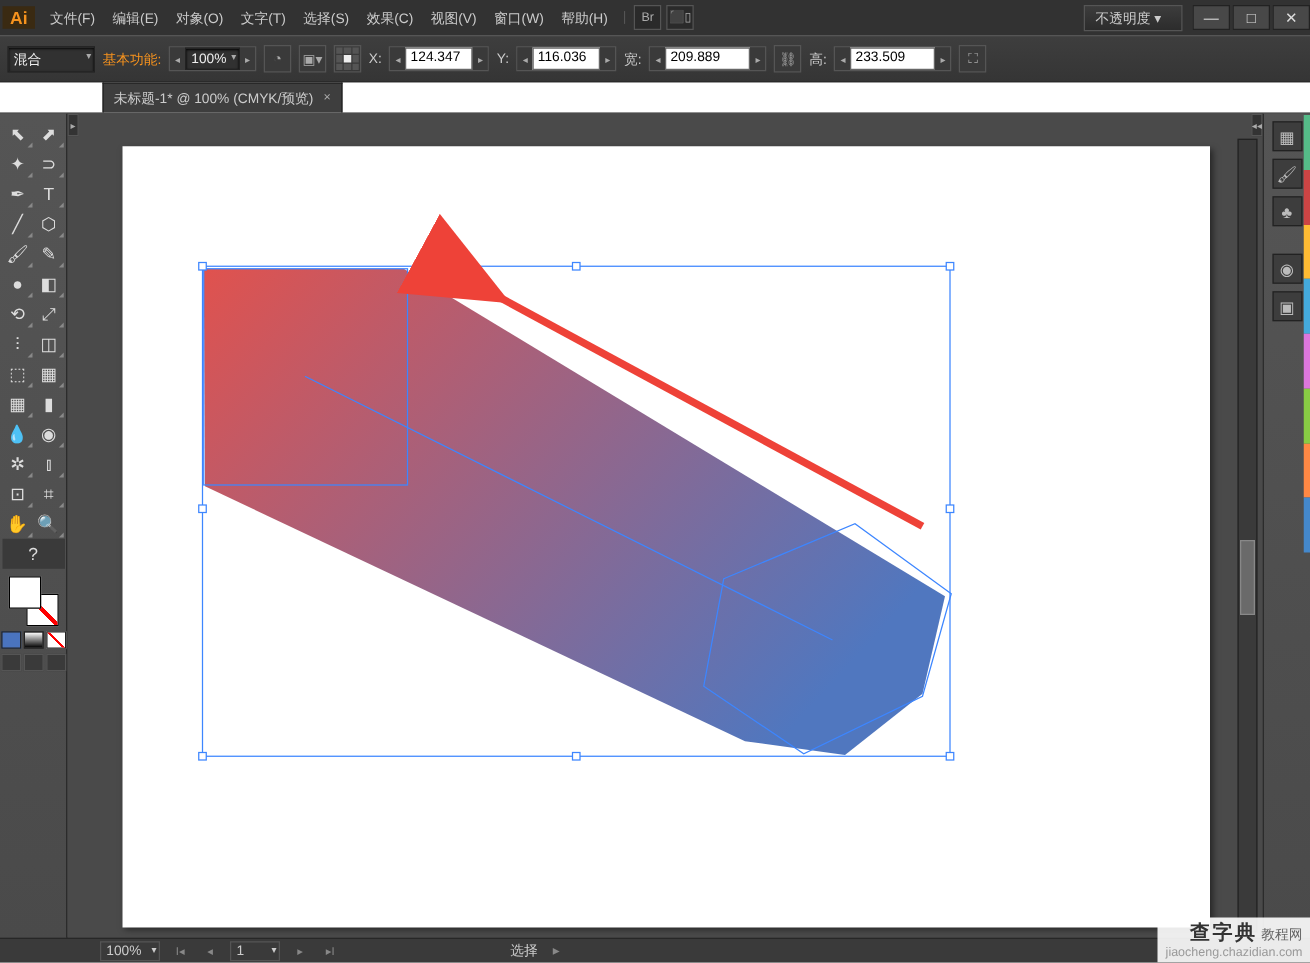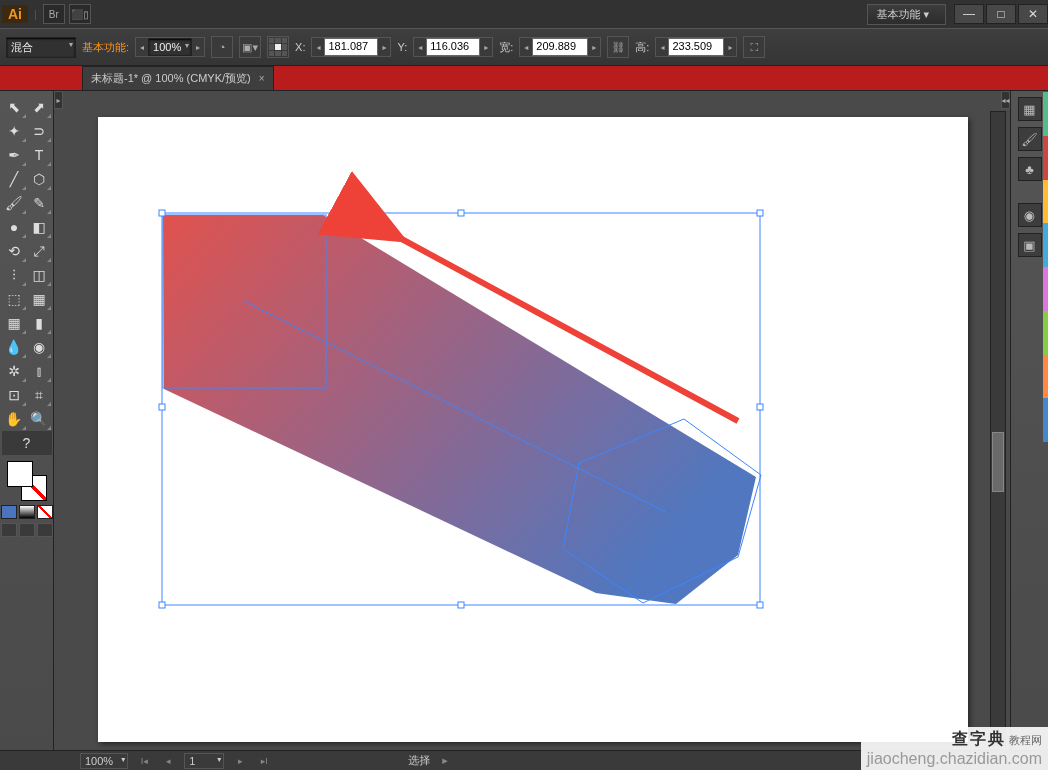--- a/index.html
+++ b/index.html
@@ -16,31 +16,31 @@
 .titlebar .spacer{flex:1}
 .titlebar .winbtns{display:flex}
 .titlebar .winbtns div{width:30px;height:20px;background:#484848;border:1px solid #222;display:flex;align-items:center;justify-content:center;color:#ddd;margin-left:2px;font-size:12px}
 
 
 .ctrlbar{height:38px;background:linear-gradient(#3e3e3e,#353535);border-top:1px solid #555;border-bottom:1px solid #222;display:flex;align-items:center;color:#ccc;padding:0 6px;gap:6px}
 .ctrlbar .label{color:#f7931e}
 .ctrlbar .combo{background:#313131;border:1px solid #222;box-shadow:inset 0 1px 2px #000;color:#eee;padding:2px 14px 2px 4px;position:relative}
 .ctrlbar .combo::after{content:"▾";position:absolute;right:2px;top:2px;font-size:8px;color:#aaa}
 .ctrlbar .numfield{background:#fff;border:1px solid #666;color:#000;padding:1px 3px;width:54px;text-align:left;font-size:11px}
-.ctrlbar .numfield.w58{width:56px}
+.ctrlbar .numfield.w58{width:68px}
 .ctrlbar .pair{display:flex;border:1px solid #555}
 .ctrlbar .pair span{width:12px;height:18px;display:flex;align-items:center;justify-content:center;background:#3a3a3a;color:#aaa;font-size:8px}
 .ctrlbar .iconbtn{width:22px;height:22px;background:#3a3a3a;border:1px solid #555;display:flex;align-items:center;justify-content:center;color:#aaa}
 .ctrlbar .refpoint{width:22px;height:22px;display:grid;grid-template:repeat(3,1fr)/repeat(3,1fr);gap:1px;padding:1px;border:1px solid #555}
 .ctrlbar .refpoint i{background:#555}
 .ctrlbar .refpoint i.sel{background:#eee}
 .ctrlbar .ax{color:#ccc}
 
 
-.tabbar{height:25px;background:#b91c1c;display:flex;align-items:flex-end;padding-left:82px;border-bottom:1px solid #222}
+.tabbar{height:25px;background:#ffffff;display:flex;align-items:flex-end;padding-left:82px;border-bottom:1px solid #222}
 .tabbar .tab{background:#3e3e3e;padding:4px 8px;color:#ccc;display:flex;align-items:center;gap:8px;border:1px solid #222;border-bottom:none}
 .tabbar .tab .close{color:#aaa;font-size:10px}
 
 
 .main{display:flex;height:calc(770px - 28px - 38px - 25px - 20px)}
 .toolbox{width:54px;background:linear-gradient(#555,#4a4a4a);border-right:1px solid #222;display:flex;flex-direction:column;align-items:center;padding-top:4px}
 .toolbox .row{display:flex}
 .toolbox .tool{width:25px;height:24px;display:flex;align-items:center;justify-content:center;color:#ddd;position:relative;cursor:default;font-size:14px}
 .toolbox .tool .corner{position:absolute;right:1px;bottom:1px;width:0;height:0;border-right:4px solid #888;border-top:4px solid transparent}
 .toolbox .fillstroke{margin-top:6px;width:40px;height:40px;position:relative}
@@ -80,25 +80,36 @@
 .watermark{position:absolute;right:0;bottom:0;background:rgba(255,255,255,0.9);color:#666;font-size:11px;padding:2px 6px;display:flex;flex-direction:column;align-items:flex-end}
 .watermark .big{font-size:16px;font-weight:bold;color:#333;letter-spacing:2px}
 .colorbars{position:absolute;right:0;top:92px;width:5px;height:350px;display:flex;flex-direction:column}
 .colorbars div{flex:1}
 </style>
 </head>
 <body>
 
 <div class="titlebar">
   <div class="ai-logo">Ai</div>
+  <div class="menus">
+    <span>文件(F)</span>
+    <span>编辑(E)</span>
+    <span>对象(O)</span>
+    <span>文字(T)</span>
+    <span>选择(S)</span>
+    <span>效果(C)</span>
+    <span>视图(V)</span>
+    <span>窗口(W)</span>
+    <span>帮助(H)</span>
+  </div>
   <span class="sep">|</span>
   <div class="tbtn">Br</div>
   <div class="tbtn">⬛▯</div>
   <div class="spacer"></div>
-  <div class="dropdd"><span>基本功能</span> ▾</div>
+  <div class="dropdd"><span>不透明度</span> ▾</div>
   <div class="winbtns">
     <div>—</div>
     <div>□</div>
     <div>✕</div>
   </div>
 </div>
 
 <div class="ctrlbar">
   <div class="combo" style="width:70px">混合</div>
   <span class="label">基本功能:</span>
@@ -116,21 +127,21 @@
       <i></i>
       <i class="sel"></i>
       <i></i>
       <i></i>
       <i></i>
       <i></i>
     </div>
   <span class="ax">X:</span>
   <div class="pair">
       <span>◂</span>
-      <div class="numfield">181.087</div>
+      <div class="numfield">124.347</div>
       <span>▸</span>
     </div>
   <span class="ax">Y:</span>
   <div class="pair">
       <span>◂</span>
       <div class="numfield">116.036</div>
       <span>▸</span>
     </div>
   <span class="ax label">宽:</span>
   <div class="pair">
@@ -295,21 +306,21 @@
   <div class="fld" style="width:40px">1</div>
   <div class="navbtn">▸</div>
   <div class="navbtn">▸I</div>
   <div style="width:120px"></div>
   <span>选择</span>
   <span style="margin-left:4px;color:#888">▸</span>
 </div>
 
 <div class="watermark">
   <div><span class="big">查字典</span> <span>教程网</span></div>
-  <div style="font-size:16px;color:#999">jiaocheng.chazidian.com</div>
+  <div style="font-size:10px;color:#999">jiaocheng.chazidian.com</div>
 </div>
 
 <div class="colorbars">
   <div style="background:#5b8" ;=""></div>
     <div style="background:#c44"></div>
     <div style="background:#fb3"></div>
   <div style="background:#4ad"></div>
     <div style="background:#d7d"></div>
     <div style="background:#8c4"></div>
   <div style="background:#f84"></div>

